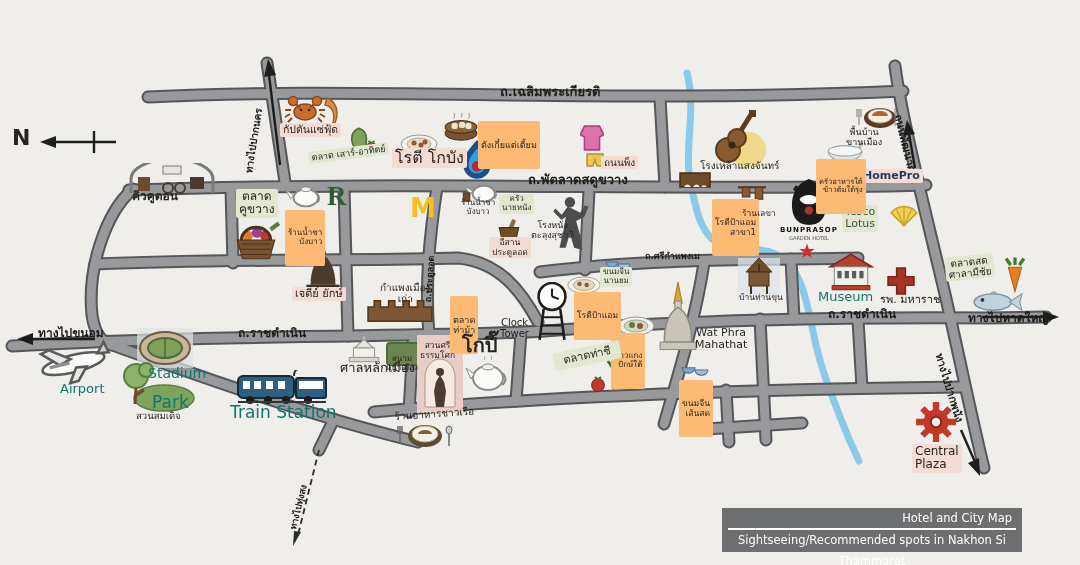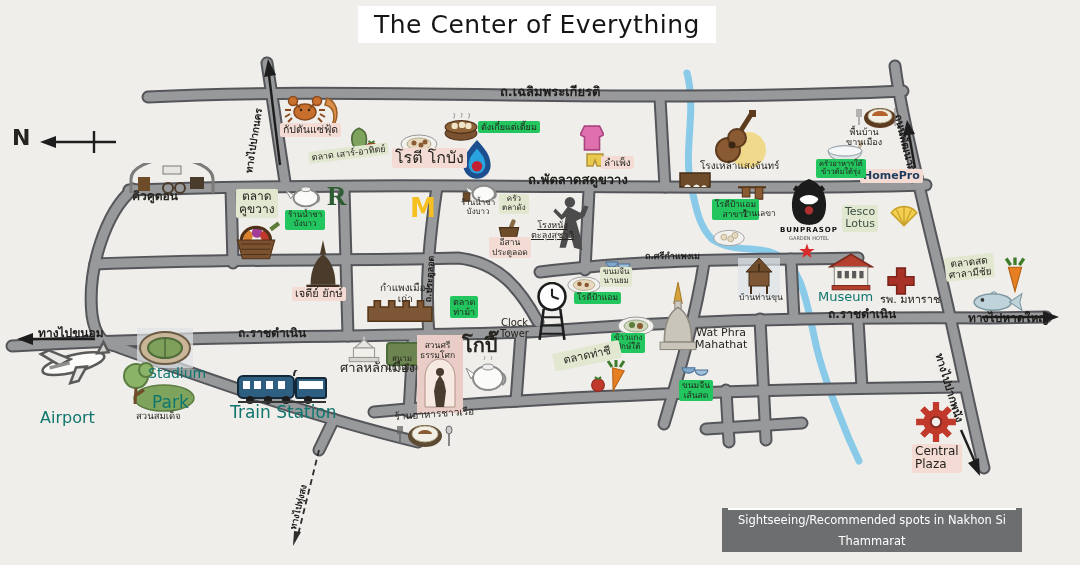--- a/index.html
+++ b/index.html
@@ -3,21 +3,21 @@
 <meta charset="utf-8">
 <style>
   html,body{margin:0;padding:0;}
   body{font-family:"DejaVu Sans",sans-serif;background:#fff;}
   #map{position:relative;width:1080px;height:565px;background:#f0eeea;overflow:hidden;}
   svg{display:block;}
   .layer{position:absolute;left:0;top:0;width:1080px;height:565px;pointer-events:none;}
   .ic{position:absolute;}
   .lbl{position:absolute;color:#26241f;font-size:10px;line-height:1.12;white-space:pre-line;}
   .ctr{text-align:center;}
-  .bx-cream{background:#22c55e;padding:1px 3px;border-radius:2px;}
+  .bx-cream{background:#fdba74;padding:19px 3px;border-radius:2px;text-align:right;}
   .bx-pink{background:#f4dcd5;padding:1px 3px;border-radius:2px;}
   .bx-green{background:#e2e7d0;padding:1px 3px;border-radius:2px;}
   .rd{font-weight:bold;color:#1d1c1a;}
   .hand{color:#0f766e;}
   .rot{transform-origin:0 0;}
   #title-box{position:absolute;left:358px;top:6px;background:#ffffff;padding:4px 16px;}
   #title-box .t{font-size:25px;color:#151515;letter-spacing:.5px;}
   #legend{position:absolute;left:722px;top:508px;width:300px;height:44px;background:#6d6e70;color:#fff;}
   #legend .l1{height:20px;line-height:21px;text-align:right;padding-right:10px;font-size:11.5px;}
   #legend .sep{border-top:2px solid #fff;margin:0 6px;}
@@ -107,34 +107,32 @@
       <path d="M961,430 L975,462" fill="none"></path>
         <path d="M968,463 L980,476 L979,458 Z" stroke="none"></path>
     </g>
 
     <g>
       <rect x="680" y="173" width="30" height="14" fill="#6e4c2a" stroke="#452c14" stroke-width="1.5"></rect>
       <path d="M684,187 a4,5 0 0 1 7,0 M693,187 a4,5 0 0 1 7,0 M701,187 a4,5 0 0 1 6,0" fill="#f0eeea" stroke="none"></path>
     </g>
   </svg>
 
-  <div id="title-box">
-    <div class="t">The Center of Everything</div>
-  </div>
 
   <div class="lbl" style="left:12px;top:126px;font-size:22px;font-weight:bold;">N</div>
   <div class="ic" style="left:36px;top:128px;">
     <svg width="84" height="28" viewBox="0 0 84 28">
       <path d="M80 14 H16" stroke="#1d1d1d" stroke-width="2.4" fill="none"></path>
       <path d="M20 8 L4 14 L20 20 Z" fill="#1d1d1d"></path>
       <path d="M58 3 V25" stroke="#1d1d1d" stroke-width="2.4"></path>
     </svg>
   </div>
 
   <div id="legend">
+    <div class="l1">Hotel and City Map</div>
     <div class="sep"></div>
     <div class="l2">Sightseeing/Recommended spots in Nakhon Si Thammarat</div>
   </div>
 
   <div class="lbl rd" style="left:500px;top:85px;font-size:13px;">ถ.เฉลิมพระเกียรติ</div>
   <div class="lbl rd" style="left:528px;top:173px;font-size:13px;">ถ.พัตลาดสดูขวาง</div>
   <div class="lbl rd" style="left:238px;top:327px;font-size:12px;">ถ.ราชดำเนิน</div>
   <div class="lbl rd" style="left:828px;top:308px;font-size:12px;">ถ.ราชดำเนิน</div>
   <div class="lbl rd" style="left:645px;top:251px;font-size:9px;">ถ.ศรีกำแพงเม</div>
   <div class="lbl rd rot" style="left:423px;top:302px;font-size:9px;transform:rotate(-86deg);">ถ.ประตูลอด</div>
@@ -552,55 +550,55 @@
 
   <div class="ic" style="left:461px;top:176px;">
     <svg width="40" height="28" viewBox="0 0 40 30">
       <ellipse cx="23" cy="19" rx="12" ry="8.5" fill="#fbfbf9" stroke="#8a8a88" stroke-width="2"></ellipse>
       <path d="M11 16 L3 11 L8 20 Z" fill="#fbfbf9" stroke="#8a8a88"></path>
       <path d="M34 15 a6 6 0 0 1 0 9" fill="none" stroke="#8a8a88" stroke-width="2"></path>
       <rect x="1" y="18" width="7" height="9" fill="#6e4c2a" stroke="#46301a"></rect>
       </svg>
   </div>
 
-  <div class="lbl hand" style="left:40px;top:382px;font-size:16px;margin-top:27px;">Airport</div>
+  <div class="lbl hand" style="left:60px;top:382px;font-size:13px;">Airport</div>
   <div class="lbl hand" style="left:148px;top:366px;font-size:14px;">Stadium</div>
   <div class="lbl hand" style="left:152px;top:393px;font-size:17px;">Park</div>
   <div class="lbl" style="left:136px;top:411px;font-size:9.5px;">สวนสมเด็จ</div>
   <div class="lbl hand" style="left:230px;top:403px;font-size:17px;">Train Station</div>
   <div class="lbl" style="left:132px;top:190px;font-size:12px;font-weight:bold;">คิวคูตอน</div>
   <div class="lbl bx-pink" style="left:280px;top:123px;font-size:10.5px;">กัปตันแซ่ฟุ้ด</div>
   <div class="lbl bx-green rot" style="left:308px;top:152px;font-size:9px;transform:rotate(-7deg);">ตลาด เสาร์-อาทิตย์</div>
   <div class="lbl bx-pink" style="left:392px;top:148px;font-size:16px;">โรตี โกบัง</div>
   <div class="lbl bx-cream" style="left:478px;top:121px;font-size:9px;">ตังเกี๋ยแต่เตี้ยม</div>
-  <div class="lbl bx-pink" style="left:601px;top:156px;font-size:10px;">ลำเพ็ง</div>
+  <div class="lbl bx-pink" style="left:601px;top:156px;font-size:10px;">ถนนพ็ง</div>
   <div class="lbl" style="left:700px;top:160px;font-size:10px;">โรงเหล้าแสงจันทร์</div>
   <div class="lbl bx-cream ctr" style="left:712px;top:199px;font-size:8.5px;">โรตีป้าแอม
 สาขา1</div>
   <div class="lbl" style="left:742px;top:209px;font-size:8.5px;">ร้านเลขา</div>
   <div class="lbl bx-green ctr" style="left:842px;top:205px;font-size:11px;color:#3c5148;">Tesco
 Lotus</div>
   <div class="lbl bx-pink" style="left:860px;top:169px;font-size:11px;color:#1b3a5c;font-weight:bold;">HomePro</div>
   <div class="lbl bx-cream ctr" style="left:816px;top:159px;font-size:7.5px;">ครัวอาหารใต้
 ข้าวต้มใต้รุ่ง</div>
   <div class="lbl ctr" style="left:846px;top:127px;font-size:9px;">พื้นบ้าน
 ขานเมือง</div>
   <div class="lbl bx-green ctr" style="left:236px;top:189px;font-size:12px;">ตลาด
 คูขวาง</div>
   <div class="lbl bx-cream ctr" style="left:285px;top:210px;font-size:8px;">ร้านน้ำชา
 บังบาว</div>
   <div class="lbl serif-r" style="left:327px;top:181px;">R</div>
   <div class="lbl mono-m" style="left:410px;top:194px;">M</div>
   <div class="lbl ctr" style="left:461px;top:199px;font-size:8px;">ร้านน้ำชา
 บังบาว</div>
   <div class="lbl bx-green ctr" style="left:499px;top:194px;font-size:8px;">ครัว
-ตลาดัง</div>
+นายหนัง</div>
   <div class="lbl bx-pink ctr" style="left:489px;top:237px;font-size:8.5px;">อีสาน
 ประตูลอด</div>
-  <div class="lbl ctr" style="left:531px;top:220px;font-size:9px;text-decoration:underline;">โรงหนัง
+  <div class="lbl ctr" style="left:531px;top:220px;font-size:9px;">โรงหนัง
 ตะลุงสุชาติ</div>
   <div class="lbl bx-pink" style="left:292px;top:287px;font-size:11px;">เจดีย์ ยักษ์</div>
   <div class="lbl ctr" style="left:380px;top:282px;font-size:10px;">กำแพงเมือง
 เก่า</div>
   <div class="lbl bx-cream ctr" style="left:450px;top:296px;font-size:9px;">ตลาด
 ท่าม้า</div>
   <div class="lbl ctr" style="left:500px;top:317px;font-size:10px;">Clock
 Tower</div>
   <div class="lbl bx-cream" style="left:574px;top:292px;font-size:8.5px;">โรตีป้าแอม</div>
   <div class="lbl bx-green ctr" style="left:600px;top:267px;font-size:8px;">ขนมจีน

